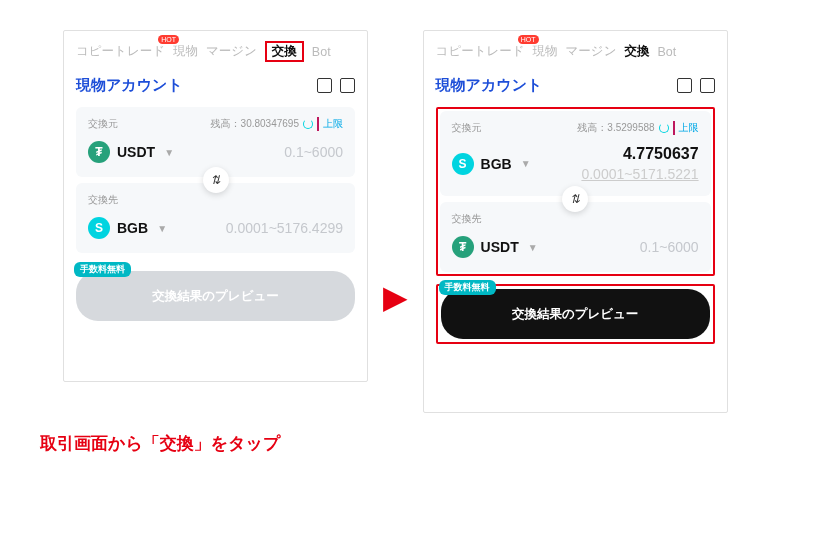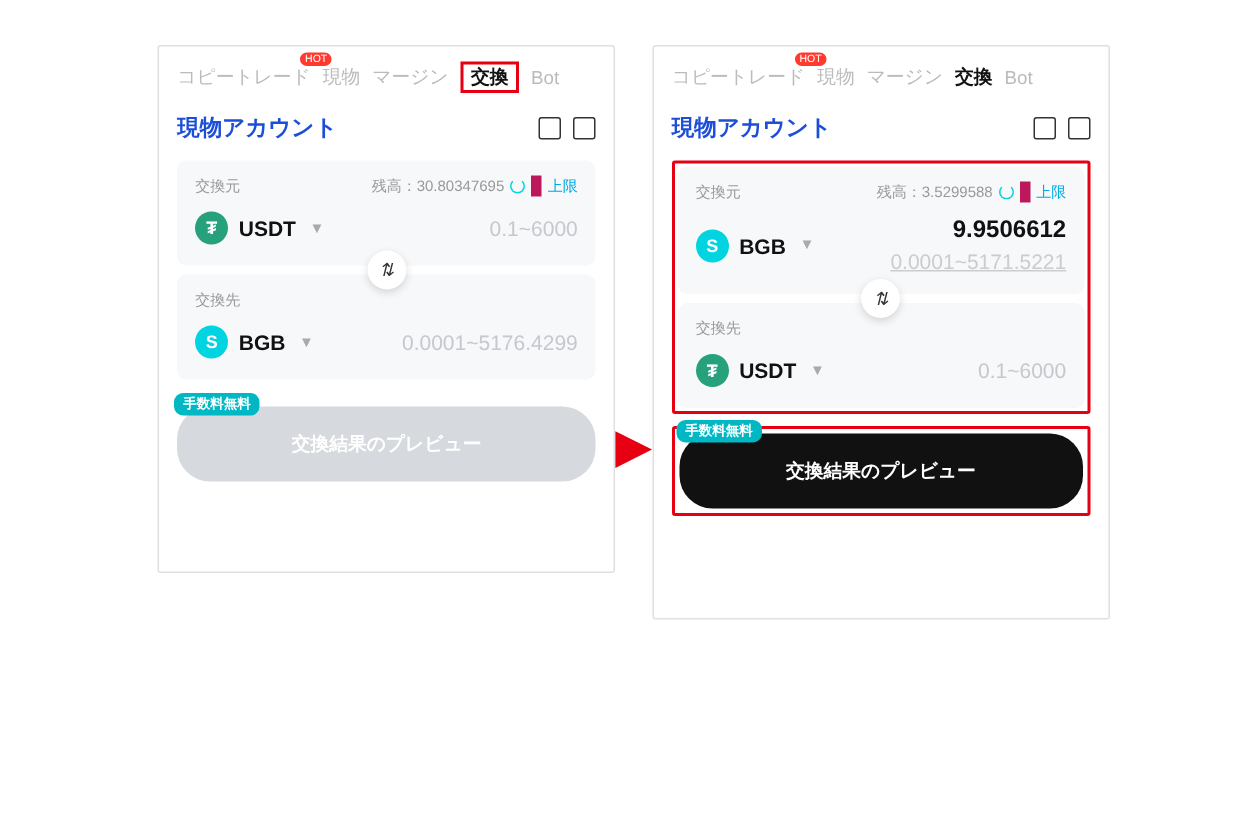--- a/index.html
+++ b/index.html
@@ -6,22 +6,24 @@
     body {
       font-family: -apple-system, BlinkMacSystemFont, "Segoe UI", sans-serif;
       background: #fff;
       width: 840px;
       height: 560px;
       overflow: hidden;
     }
     .canvas {
       display: flex;
       align-items: flex-start;
-      justify-content: center;
+      justify-content: flex-start;
       padding: 30px 35px 20px 40px;
+      gap: 15px;
+      margin-left: 23px;
     }
     .phone {
       width: 305px;
       border: 1px solid #e0e0e0;
       border-radius: 2px;
       padding: 0;
       background: #fff;
       position: relative;
     }
     .phone-inner {
@@ -73,21 +75,21 @@
       font-size: 10px;
       color: #999;
       margin-bottom: 10px;
     }
     .bal { display: flex; gap: 4px; align-items: center; }
     .bal-refresh {
       display: inline-block; width: 10px; height: 10px;
       border: 1.2px solid #00d4e0; border-radius: 50%;
       border-top-color: transparent;
     }
-    .bal-limit { color: #00a8e6; font-size: 10px; padding-left: 4px; border-left: 7px solid #be185d; }
+    .bal-limit { color: #00a8e6; font-size: 10px; padding-left: 4px; border-left: 2px solid #be185d; }
     .card-mid {
       display: flex;
       justify-content: space-between;
       align-items: center;
     }
     .token {
       display: flex;
       align-items: center;
       gap: 7px;
       font-weight: 700;
@@ -254,21 +256,21 @@
               <span class="bal-limit">上限</span>
             </span>
           </div>
           <div class="card-mid">
             <div class="token">
               <span class="token-icon ti-bgb">S</span>
               <span>BGB</span>
               <span class="chev">▼</span>
             </div>
             <div style="text-align:right">
-              <div class="amount">9.9506612</div>
+              <div class="amount">4.7750637</div>
               <div class="range">0.0001~5171.5221</div>
             </div>
           </div>
         </div>
 
         <div class="swap-toggle">⇅</div>
 
         <div class="swap-card">
           <div class="card-top">
             <span>交換先</span>
@@ -289,13 +291,14 @@
           <span class="fee-badge">手数料無料</span>
           <span>交換結果のプレビュー</span>
         </div>
       </div>
     </div>
   </div>
 
 </div>
 
 <div class="captions">
+  <div class="caption">取引画面から「交換」をタップ</div>
 </div>
 
 </body></html>

